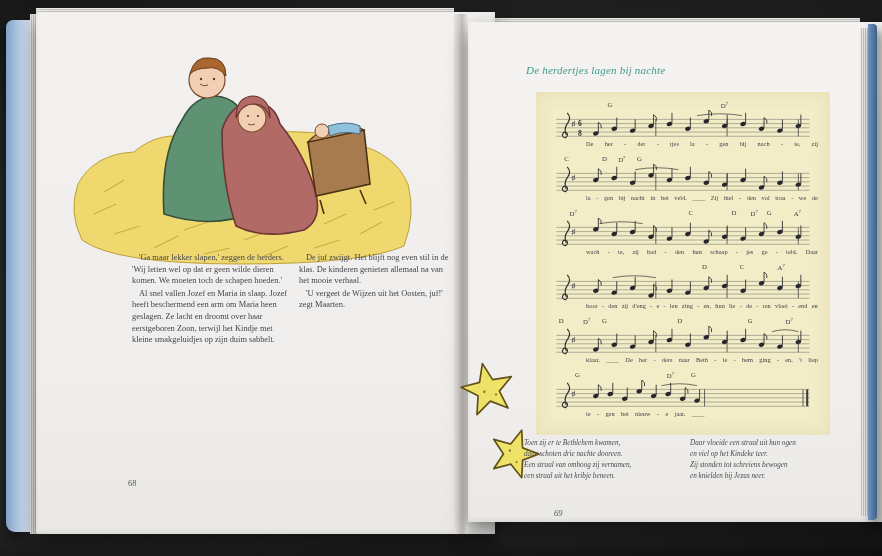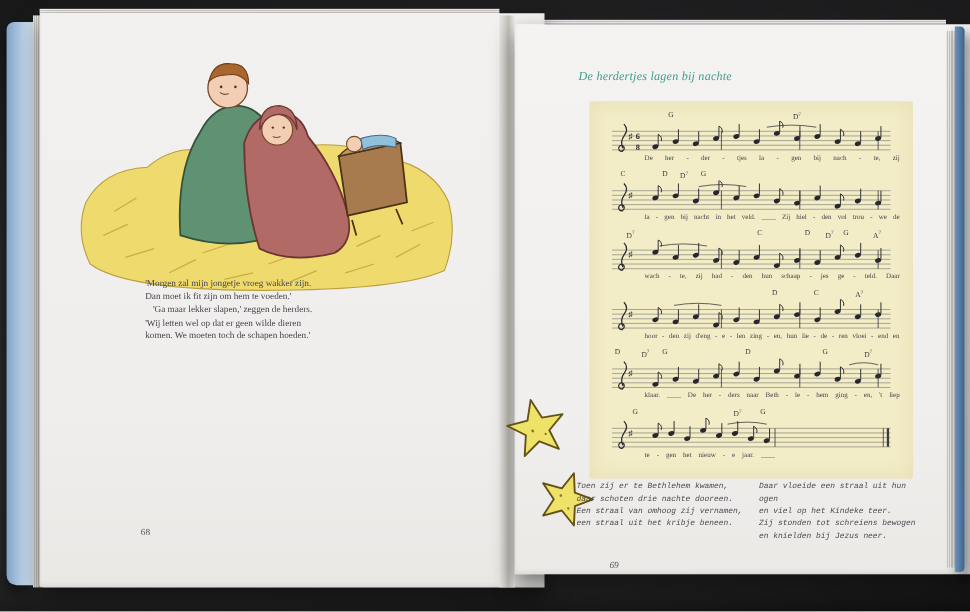--- a/index.html
+++ b/index.html
@@ -47,21 +47,21 @@
     background:var(--panel,#f2ecc7);box-shadow:inset 0 0 18px rgba(160,140,60,.14);padding:0;}
   .staves{position:absolute;left:12px;top:9px;width:270px;}
   .stave{position:relative;height:54px;}
   .chords{position:relative;height:9px;font-size:6.8px;color:#3c3c42;}
   .chords span{position:absolute;top:0;}
   .chords sup{font-size:4.6px;vertical-align:super;}
   svg.staff{display:block;width:270px;height:30px;}
   .lyr{display:flex;justify-content:space-between;padding-left:38px;font-size:6.4px;
     color:#46464c;white-space:nowrap;}
   .stars{position:absolute;left:-26px;top:336px;}
-  .verse{position:absolute;top:416px;font-size:7.2px;font-style:italic;line-height:1.55;color:#4a4a52;font-family:Liberation Mono, monospace;}
+  .verse{position:absolute;top:416px;font-size:7.2px;font-style:italic;line-height:1.55;color:#4a4a52;}
   .v1{left:56px;width:152px;}
   .v2{left:222px;width:152px;}
 </style>
 </head>
 <body>
 
 <div id="scene" style="--teal: #3f9a8c; --panel: #f2ecc7; --ink: #44444c;">
   <div class="book">
     <div class="cover-left"></div>
     <div class="edge-left"></div>
@@ -97,24 +97,26 @@
         <g>
           <path d="M244 108 L300 96 L306 150 L252 162 Z" fill="#a77b4e" stroke="#4a3212" stroke-width="1.6"></path>
           <path d="M248 104 Q262 92 288 90 L300 96 L244 108 Z" fill="#c09463" stroke="#4a3212" stroke-width="1.2"></path>
           <circle cx="258" cy="97" r="7" fill="#f2cfb4" stroke="#7a4a28" stroke-width="1"></circle>
           <path d="M264 92 Q284 86 296 92 L296 100 Q278 96 266 102 Z" fill="#8fc1dd" stroke="#4a6a86" stroke-width="1"></path>
           <path d="M256 166 l4 14 M296 156 l6 14" stroke="#4a3212" stroke-width="1.6"></path>
         </g>
       </svg>
 
       <div class="textcol col1">
-          <p class="noindent">'Morgen zal mijn jongetje vroeg wakker zijn. Dan moet ik fit zijn om hem te voeden.'</p>
           <p>'Ga maar lekker slapen,' zeggen de herders. 'Wij letten wel op dat er geen wilde dieren komen. We moeten toch de schapen hoeden.'</p>
+          <p>Al snel vallen Jozef en Maria in slaap. Jozef heeft beschermend een arm om Maria heen geslagen. Ze lacht en droomt over haar eerstgeboren Zoon, terwijl het Kindje met kleine smakgeluidjes op zijn duim sabbelt.</p>
         </div>
       <div class="textcol col2">
+          <p>De juf zwijgt. Het blijft nog even stil in de klas. De kinderen genieten allemaal na van het mooie verhaal.</p>
+          <p>'U vergeet de Wijzen uit het Oosten, juf!' zegt Maarten.</p>
         </div>
       <div class="pagenum pn-left">68</div>
     </div>
 
     <div class="gutter"></div>
 
     <div class="page right-page">
       <div class="song-title">De herdertjes lagen bij nachte</div>
 
       <div class="music-panel">

